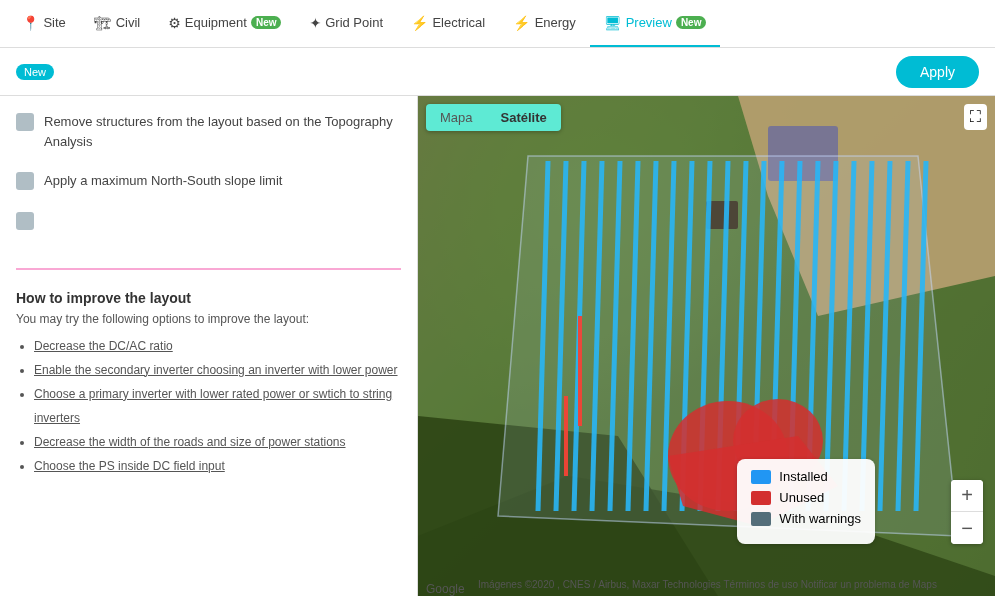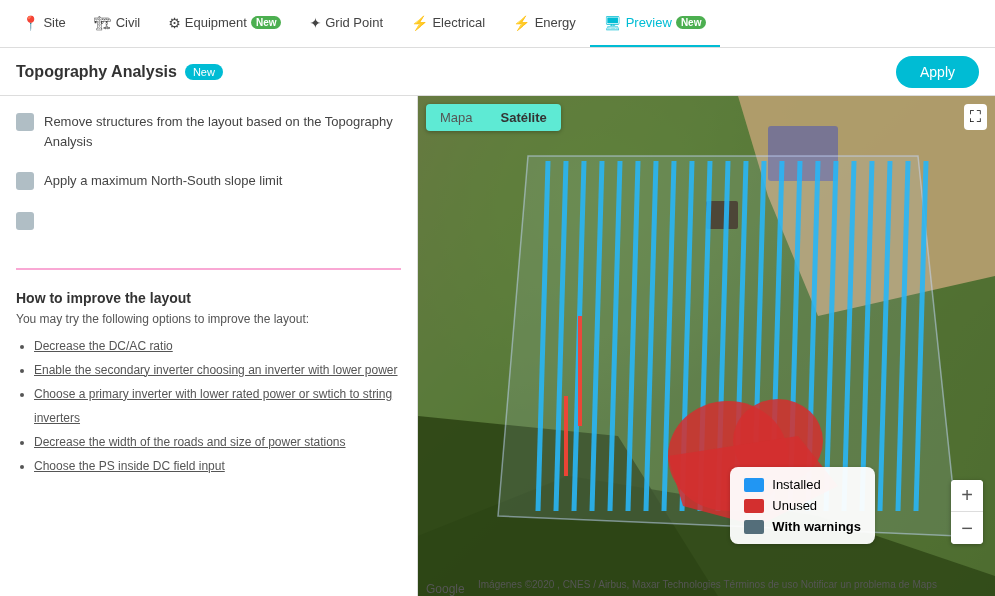--- a/index.html
+++ b/index.html
@@ -188,21 +188,21 @@
         radial-gradient(ellipse at 70% 80%, #3d5a1e 0%, transparent 50%),
         linear-gradient(135deg, #8b7355 0%, #5a7a3a 30%, #4a6b2a 50%, #3d5820 70%, #2d4515 100%);
     }
     .legend-item {
       display: flex;
       align-items: center;
       gap: 8px;
       margin-bottom: 6px;
       font-size: 13px;
     }
-    .legend-item:last-child { margin-bottom: 0; font-weight: bold; }
+    .legend-item:last-child { margin-bottom: 8px; }
     .legend-color {
       width: 20px;
       height: 14px;
       border-radius: 2px;
     }
     .zoom-btn {
       display: flex;
       align-items: center;
       justify-content: center;
       width: 32px;
@@ -273,21 +273,20 @@
   </div>
   <div class="nav-item active">
     <span class="nav-icon">🖥</span>
     <span>Preview</span>
     <span class="nav-badge">New</span>
   </div>
 </nav>
 
 <div class="sub-header">
   <div class="page-title-area">
-    <span class="page-title-text">Topography Analysis</span>
     <span class="new-badge">New</span>
   </div>
   <button class="apply-btn">Apply</button>
 </div>
 
 <div class="main-layout">
 
   <div class="left-panel">
 
     <div class="toggle-row">

